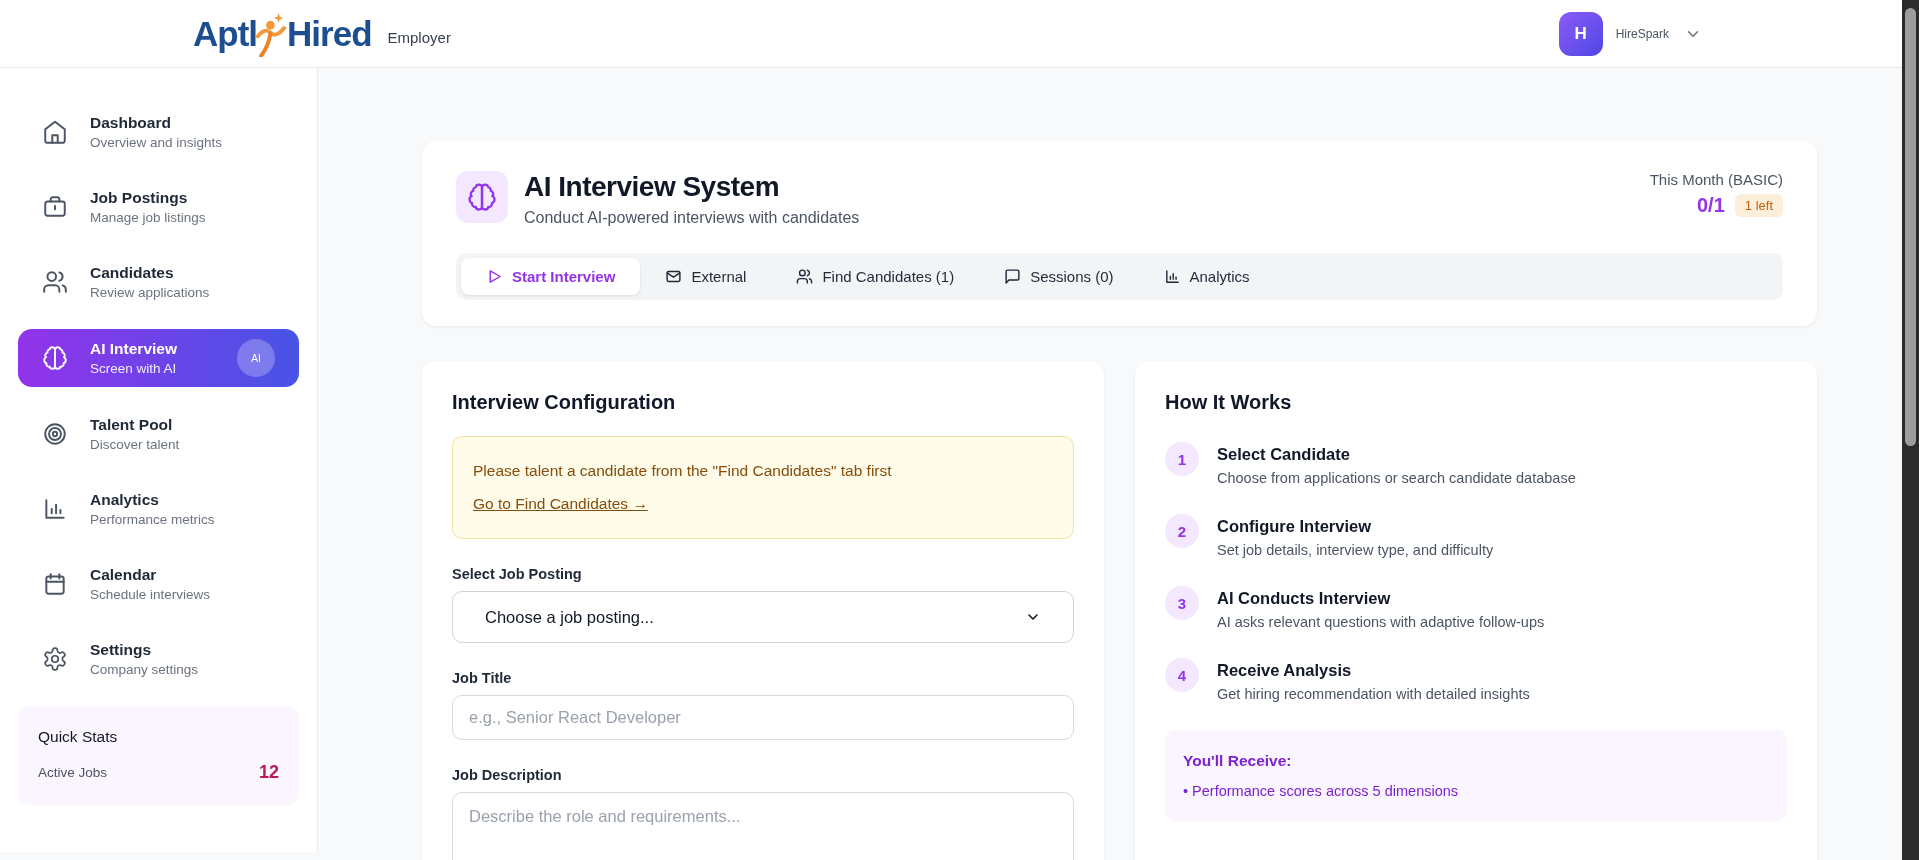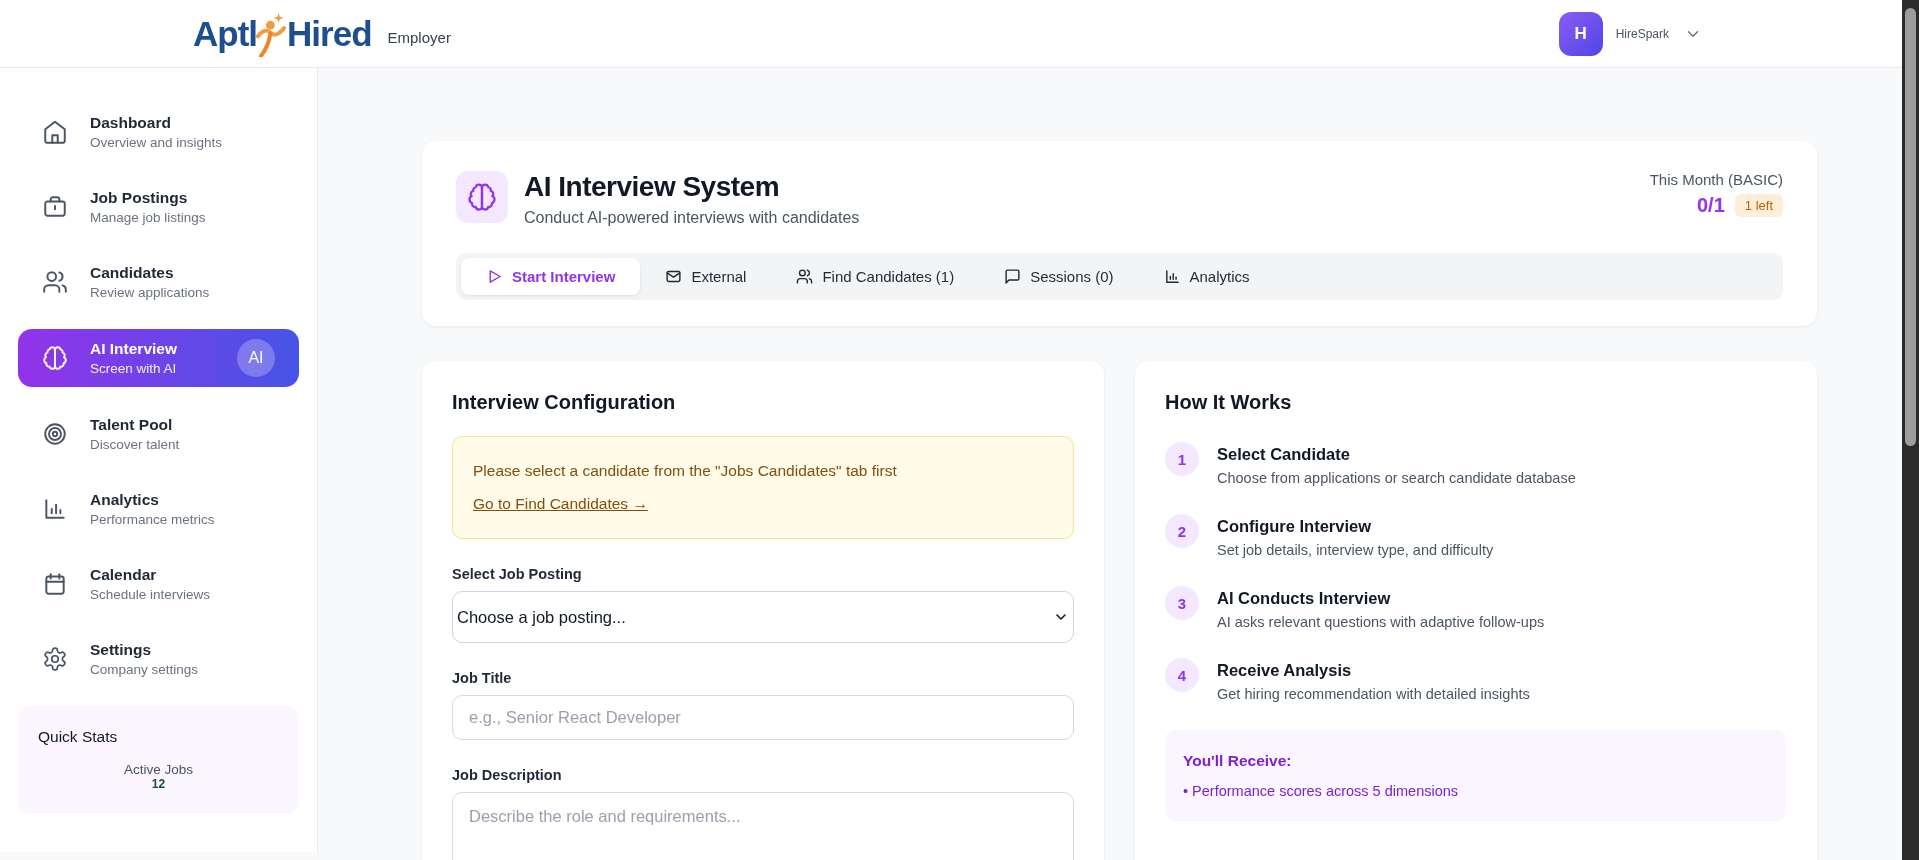--- a/index.html
+++ b/index.html
@@ -27,26 +27,26 @@
               margin-bottom:19px; cursor:pointer; }
   .nav-icon { width:26px; height:26px; color:#4b5563; flex:0 0 26px; }
   .nav-title { font-size:15.5px; font-weight:bold; color:#1f2937; }
   .nav-sub { font-size:13.5px; color:#6b7280; margin-top:3px; }
   .nav-item.active { background:linear-gradient(90deg,#9333ea,#4754e6); }
   .nav-item.active .nav-icon { color:#fff; }
   .nav-item.active .nav-title, .nav-item.active .nav-sub { color:#fff; }
   .nav-item.active .nav-sub { opacity:.9; }
   .nav-text { flex:1; }
   .ai-badge { width:38px; height:38px; border-radius:50%; background:rgba(255,255,255,.25);
-              color:#fff; font-size:16px; font-weight:normal; display:flex; align-items:center; justify-content:center; }
+              color:#fff; font-size:10px; font-weight:normal; display:flex; align-items:center; justify-content:center; }
   .quick-stats { background:#faf5ff; border-radius:12px; margin-top:6px; padding:22px 20px; }
   .qs-title { font-size:15.5px; font-weight:normal; color:#111827; }
-  .qs-row { display:flex; justify-content:space-between; align-items:center; margin-top:16px;flex-direction:column; }
+  .qs-row { display:flex; justify-content:space-between; align-items:center; margin-top:16px; }
   .qs-label { font-size:13.5px; color:#4b5563; }
-  .qs-value { font-size:12px; font-weight:bold; color:#14532d; }
+  .qs-value { font-size:18px; font-weight:bold; color:#be185d; }
 
   
   .main { margin-left:319px; padding:141px 102px 0 103px; }
   .card { background:#fff; border-radius:14px; box-shadow:0 1px 3px rgba(16,24,40,.07); }
 
   .hero { padding:30px 34px 26px 34px; }
   .hero-top { display:flex; align-items:flex-start; }
   .hero-icon-box { width:52px; height:52px; border-radius:12px; background:#f3e8ff;
                    display:flex; align-items:center; justify-content:center; margin-right:16px; }
   .hero-icon-box svg { color:#9333ea; }
@@ -67,21 +67,21 @@
   .cols { display:flex; gap:31px; margin-top:35px; }
   .col-card { flex:1; padding:30px; height:600px; }
   .section-title { font-size:20px; font-weight:bold; color:#111827; }
 
   .warning-box { margin-top:22px; background:#fefce8; border:1px solid #f3e3a0; border-radius:10px; padding:25px 20px; }
   .warning-msg { font-size:15.5px; color:#854d0e; }
   .warning-link { display:inline-block; margin-top:15px; font-size:15.5px; color:#854d0e; text-decoration:underline; cursor:pointer; }
 
   .field-label { display:block; font-size:14.5px; font-weight:bold; color:#1f2937; margin-top:27px; }
   .select-box { margin-top:9px; height:52px; border:1px solid #cfd4dc; border-radius:10px; background:#fff;
-                display:flex; align-items:center; justify-content:space-between; padding:0 4px; cursor:pointer; }
+                display:flex; align-items:center; justify-content:space-between; padding:0 32px; cursor:pointer; }
   .select-text { font-size:16.5px; color:#111827; }
   .select-box svg { color:#111827; }
   .text-input { margin-top:9px; width:100%; height:45px; border:1px solid #d6dae1; border-radius:10px;
                 padding:0 16px; font-size:16.5px; font-family:"Liberation Sans", sans-serif; color:#111827; outline:none; }
   .text-area { margin-top:9px; width:100%; height:110px; border:1px solid #d6dae1; border-radius:10px;
                padding:14px 16px; font-size:16.5px; font-family:"Liberation Sans", sans-serif; color:#111827;
                outline:none; resize:none; }
   .text-input::placeholder, .text-area::placeholder { color:#9aa1ac; }
 
   .steps { margin-top:28px; }
@@ -324,21 +324,21 @@
       </div>
     </div>
   </div>
 
   <div class="cols">
 
     <div class="card col-card">
       <div class="section-title">Interview Configuration</div>
 
       <div class="warning-box">
-        <div class="warning-msg">Please select a candidate from the "Jobs Candidates" tab first</div>
+        <div class="warning-msg">Please talent a candidate from the "Find Candidates" tab first</div>
         <a class="warning-link">Go to Find Candidates →</a>
       </div>
 
       <label class="field-label">Select Job Posting</label>
       <div class="select-box">
         <span class="select-text">Choose a job posting...</span>
         <span>
           <svg width="16" height="16" viewBox="0 0 24 24" fill="none" stroke="currentColor" stroke-width="2.4" stroke-linecap="round" stroke-linejoin="round">
               <polyline points="6 9 12 15 18 9"></polyline>
             </svg>

